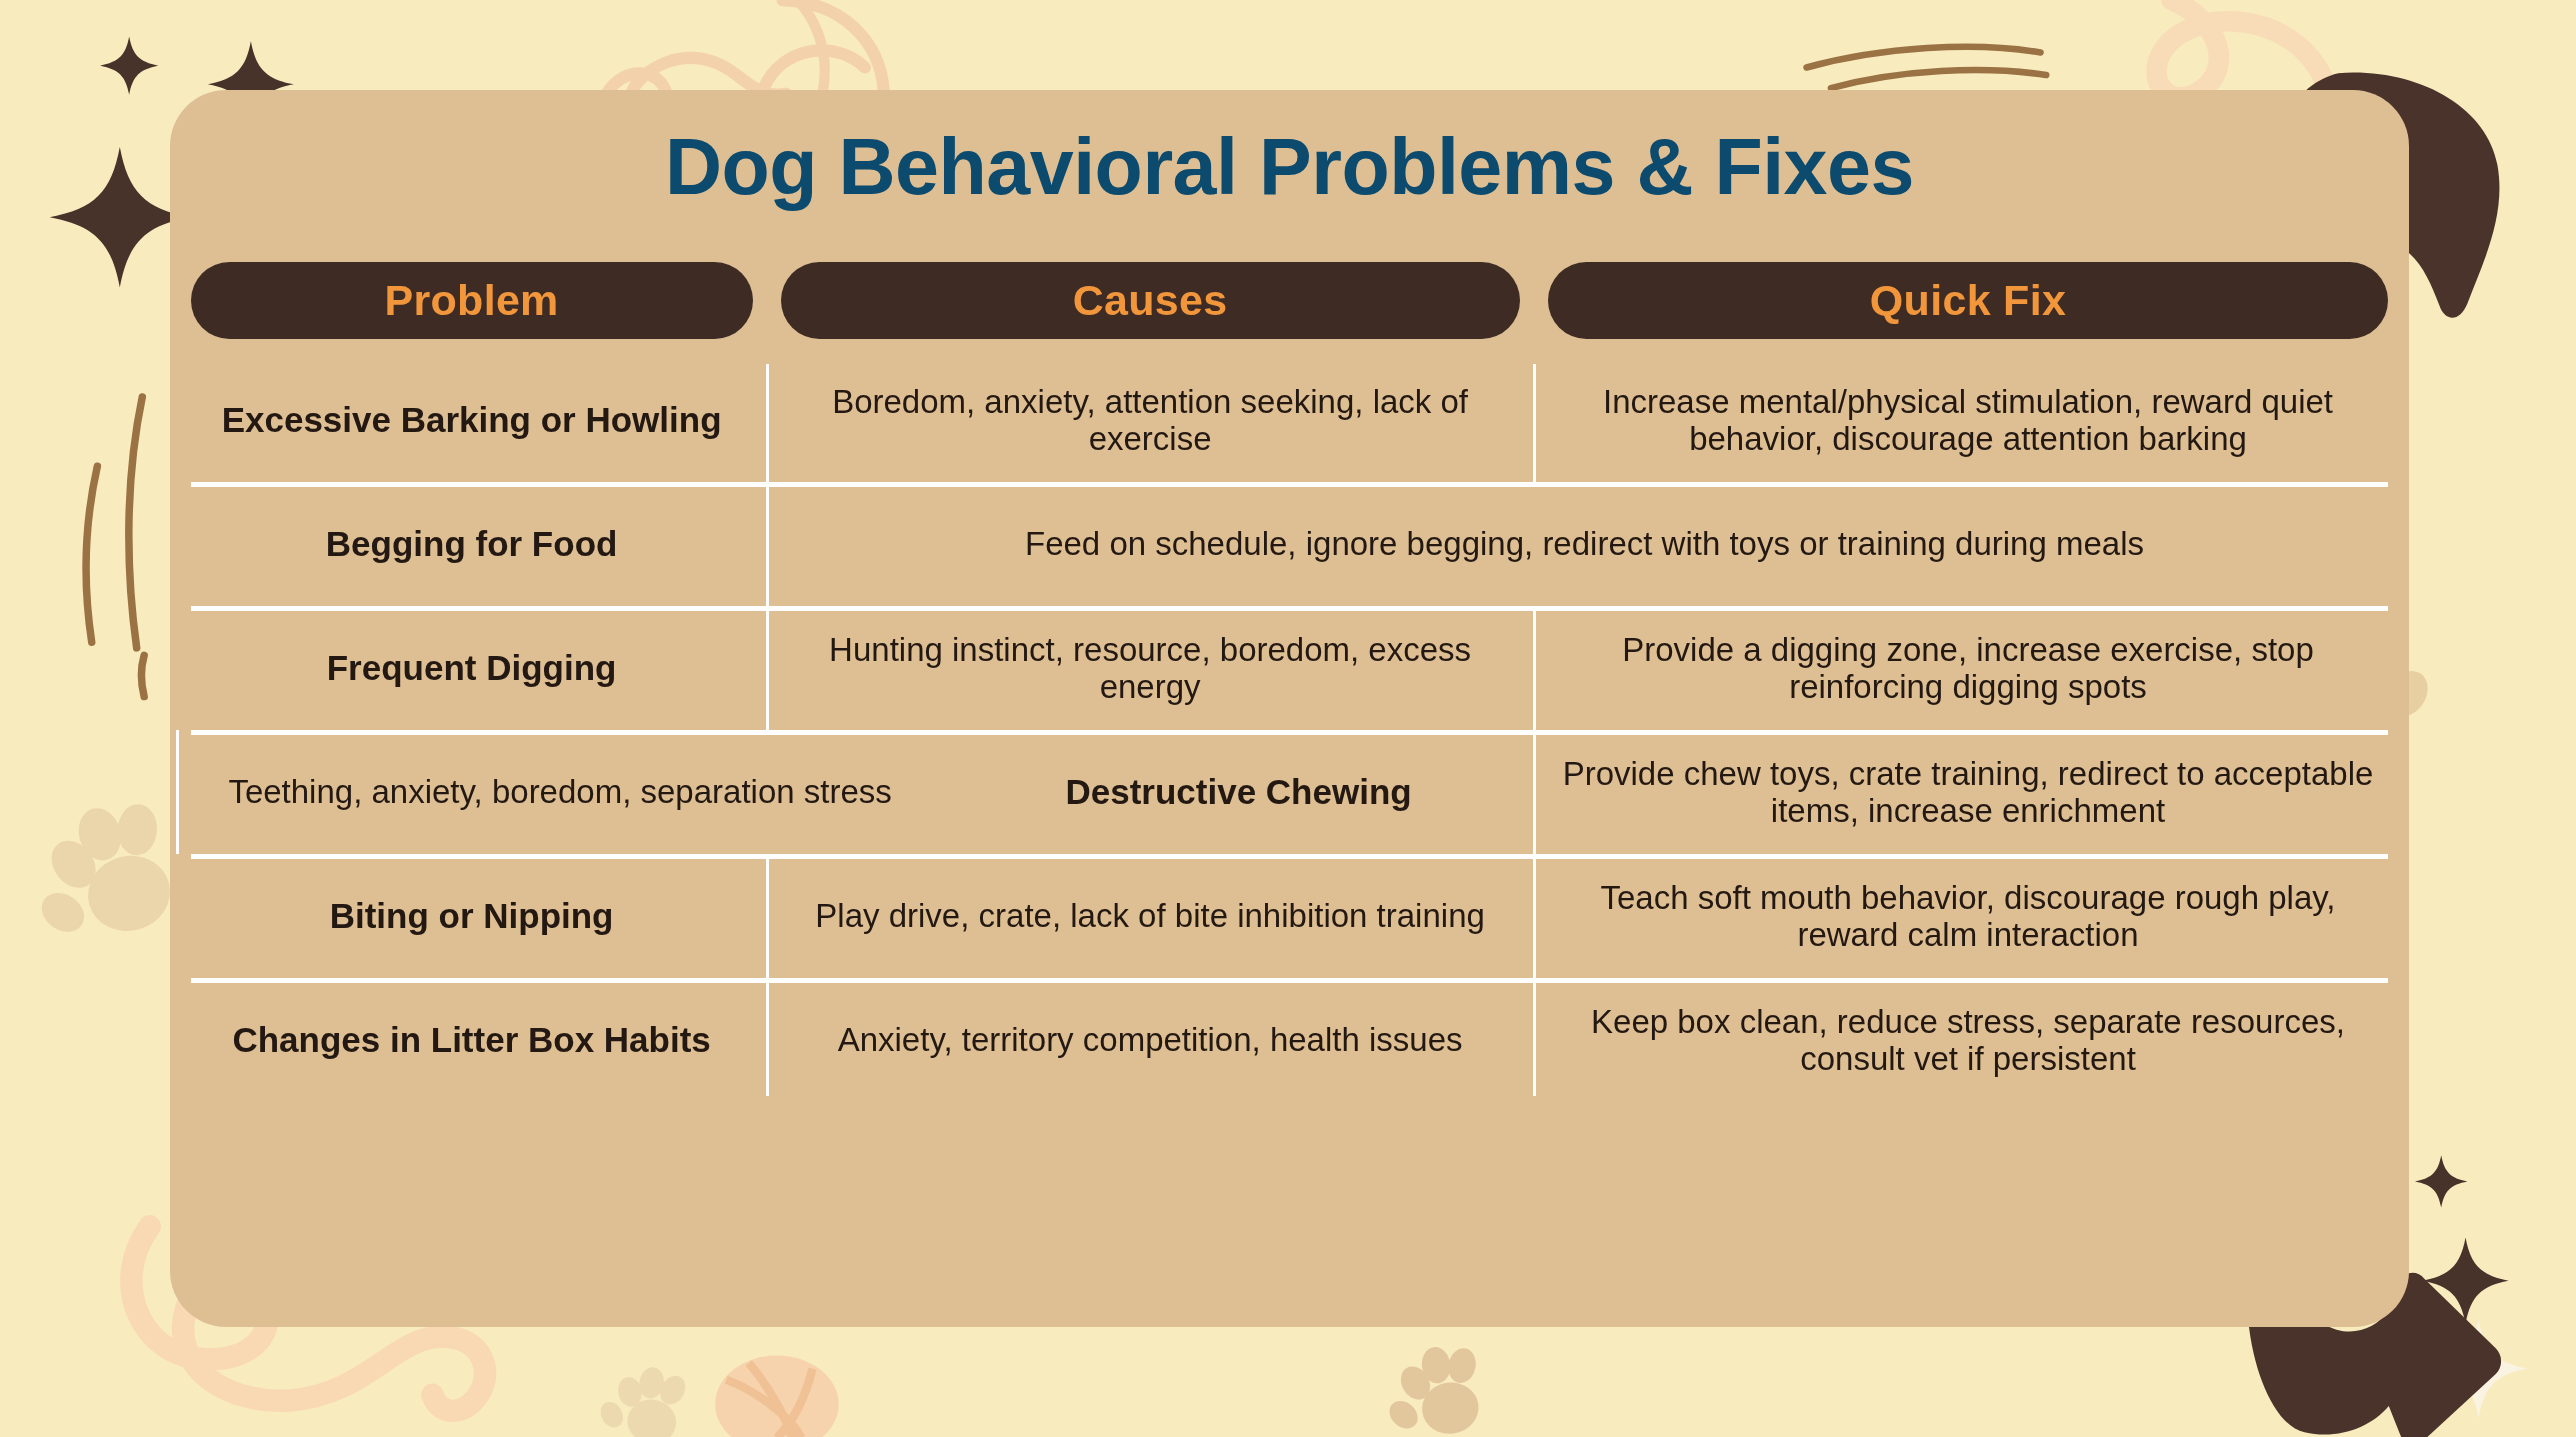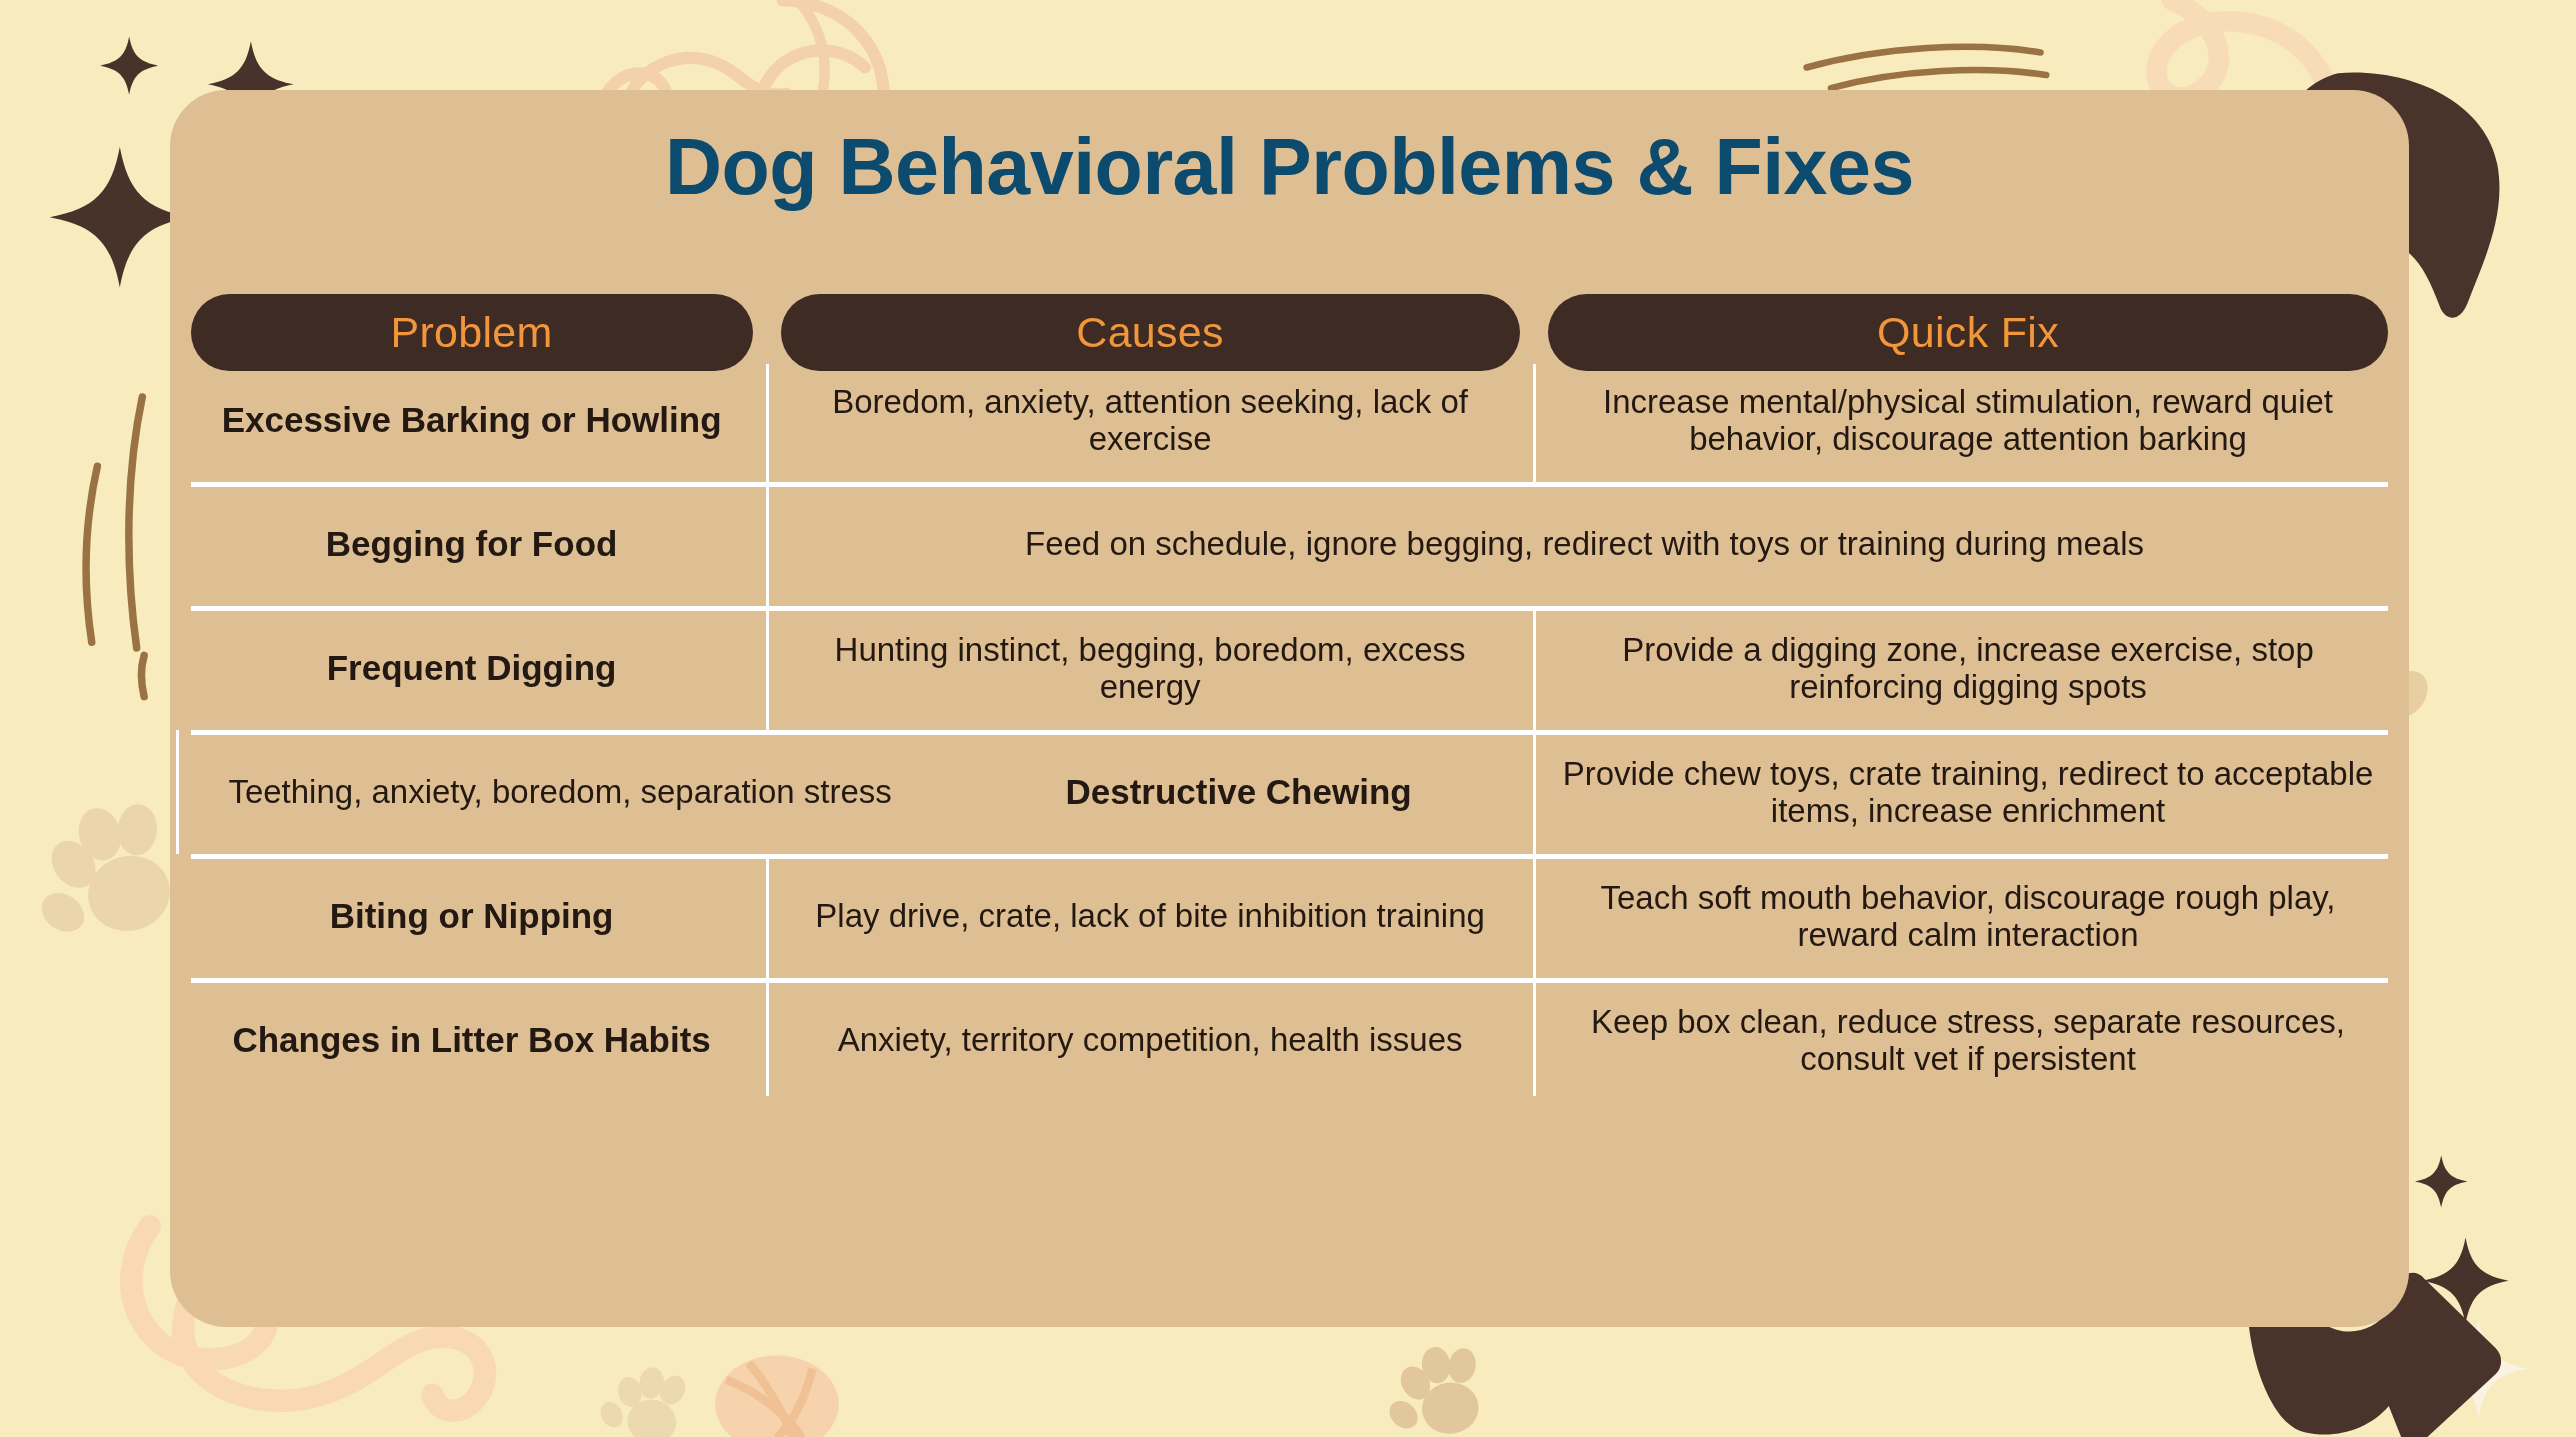--- a/index.html
+++ b/index.html
@@ -56,23 +56,22 @@
   }
   .header-pill {
     background:#3E2B24;
     border-radius:56px;
     height:77px;
     display:flex;
     align-items:center;
     justify-content:center;
     color:#F2963C;
     font-size:43px;
-    font-weight:normal;
+    font-weight:bold;
     letter-spacing:0.3px;
-    margin-top:32px;
   }
   .col-problem  { flex:0 0 562px; }
   .col-causes   { flex:0 0 739px; }
   .col-quickfix { flex:1 1 auto; }
 
   
   #table-body {
     position:absolute;
     left:0; top:268px;
     width:100%;
@@ -267,21 +266,21 @@
       <div class="cell cell-quickfix">Increase mental/physical stimulation, reward quiet behavior, discourage attention barking</div>
     </div>
 
     <div class="table-row">
       <div class="cell cell-problem">Begging for Food</div>
       <div class="cell cell-quickfix">Feed on schedule, ignore begging, redirect with toys or training during meals</div>
     </div>
 
     <div class="table-row">
       <div class="cell cell-problem">Frequent Digging</div>
-      <div class="cell cell-causes">Hunting instinct, begging, boredom, excess energy</div>
+      <div class="cell cell-causes">Hunting instinct, resource, boredom, excess energy</div>
       <div class="cell cell-quickfix">Provide a digging zone, increase exercise, stop reinforcing digging spots</div>
     </div>
 
     <div class="table-row">
       <div class="cell cell-causes">Teething, anxiety, boredom, separation stress</div>
       <div class="cell cell-problem">Destructive Chewing</div>
       <div class="cell cell-quickfix">Provide chew toys, crate training, redirect to acceptable items, increase enrichment</div>
     </div>
 
     <div class="table-row">

